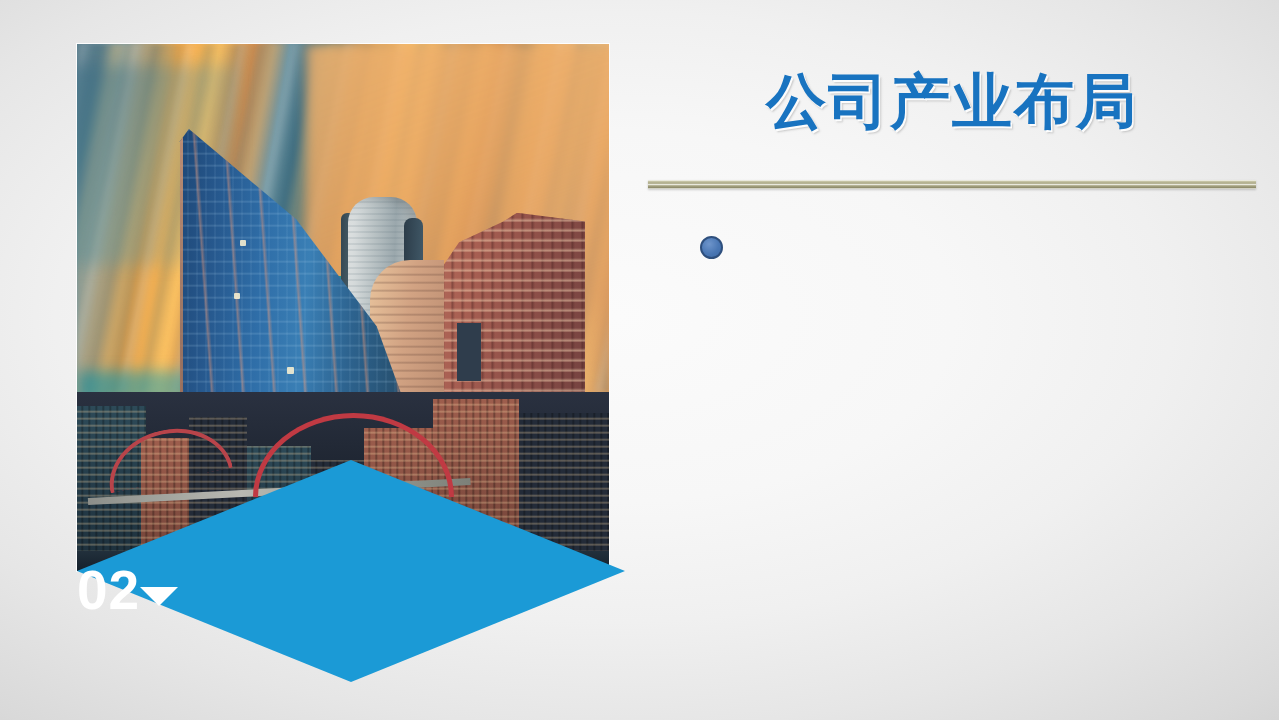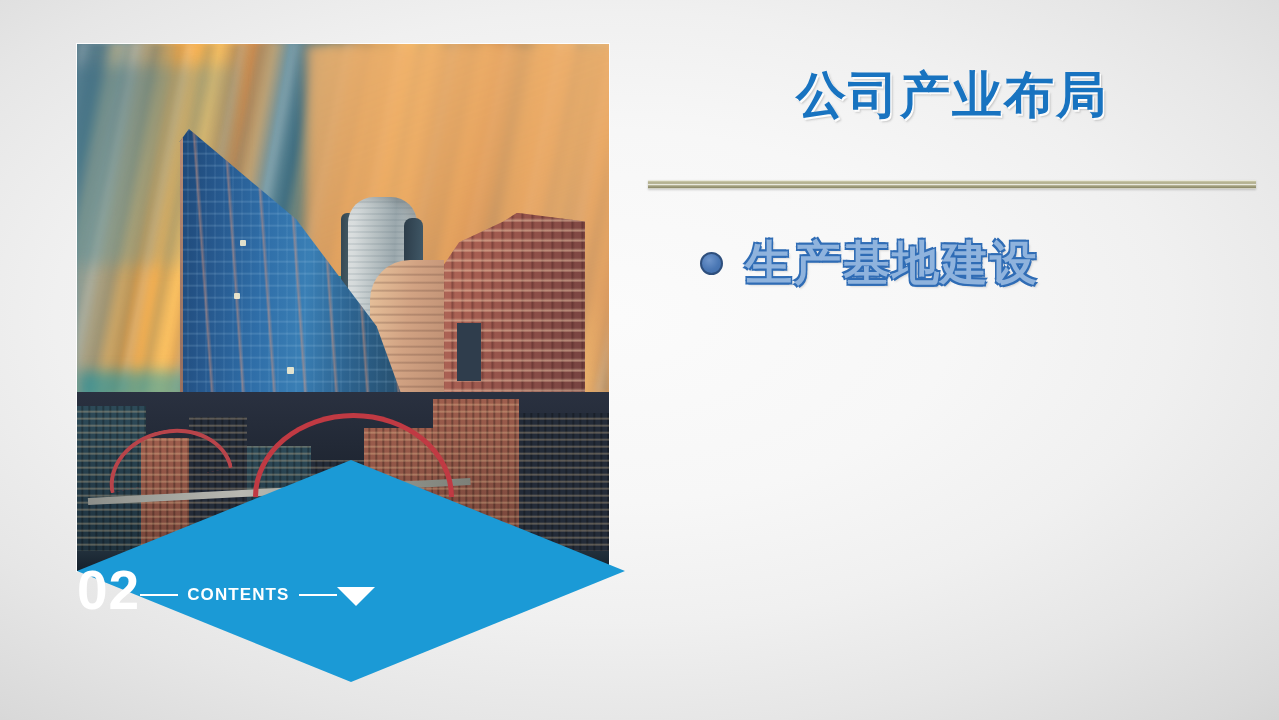--- a/index.html
+++ b/index.html
@@ -418,21 +418,21 @@
     border-top: 19px solid #ffffff;
   }
 
   
   .title {
     position: absolute;
     left: 648px;
     top: 68px;
     width: 608px;
     text-align: center;
-    font-size: 50px;
+    font-size: 60px;
     font-weight: 700;
     color: #1873c0;
     letter-spacing: 2px;
     line-height: 1.1;
     text-shadow:
       1.5px 1.5px 0 rgba(255,255,255,0.95),
       2.5px 2.5px 2px rgba(120,120,120,0.35);
     font-family: "DejaVu Sans", "Liberation Sans", sans-serif;
   }
 
@@ -566,31 +566,25 @@
       <div class="bridge-deck"></div>
       <div class="bridge-arch"></div>
       <div class="bridge-arch2"></div>
 
     </div>
   </div>
 
   <div class="diamond"></div>
   <div class="diamond-text">
     <div class="num-02">02</div>
-    <div class="contents-row">
-      <span class="contents-line"></span>
-      <span class="contents-label">CONTENTS</span>
-      <span class="contents-line"></span>
-    </div>
     <div class="down-tri"></div>
   </div>
 
   <div class="title">公司产业布局</div>
   <div class="divider"></div>
 
   <div class="bullet-list">
     <div class="bullet-item">
       <span class="bullet-dot"></span>
-      <span class="bullet-text blue">生产基地建设</span>
     </div>
   </div>
 
 </div>
 
 </body></html>

